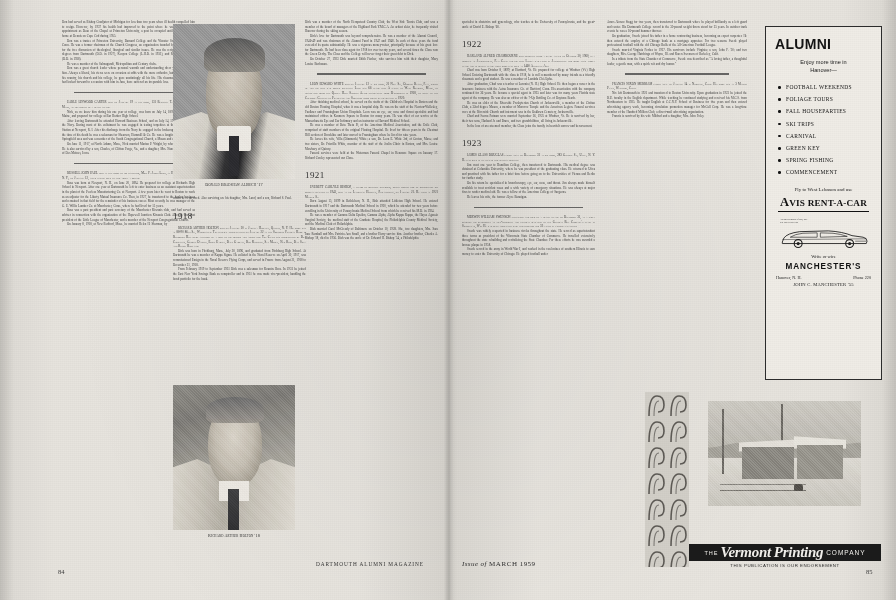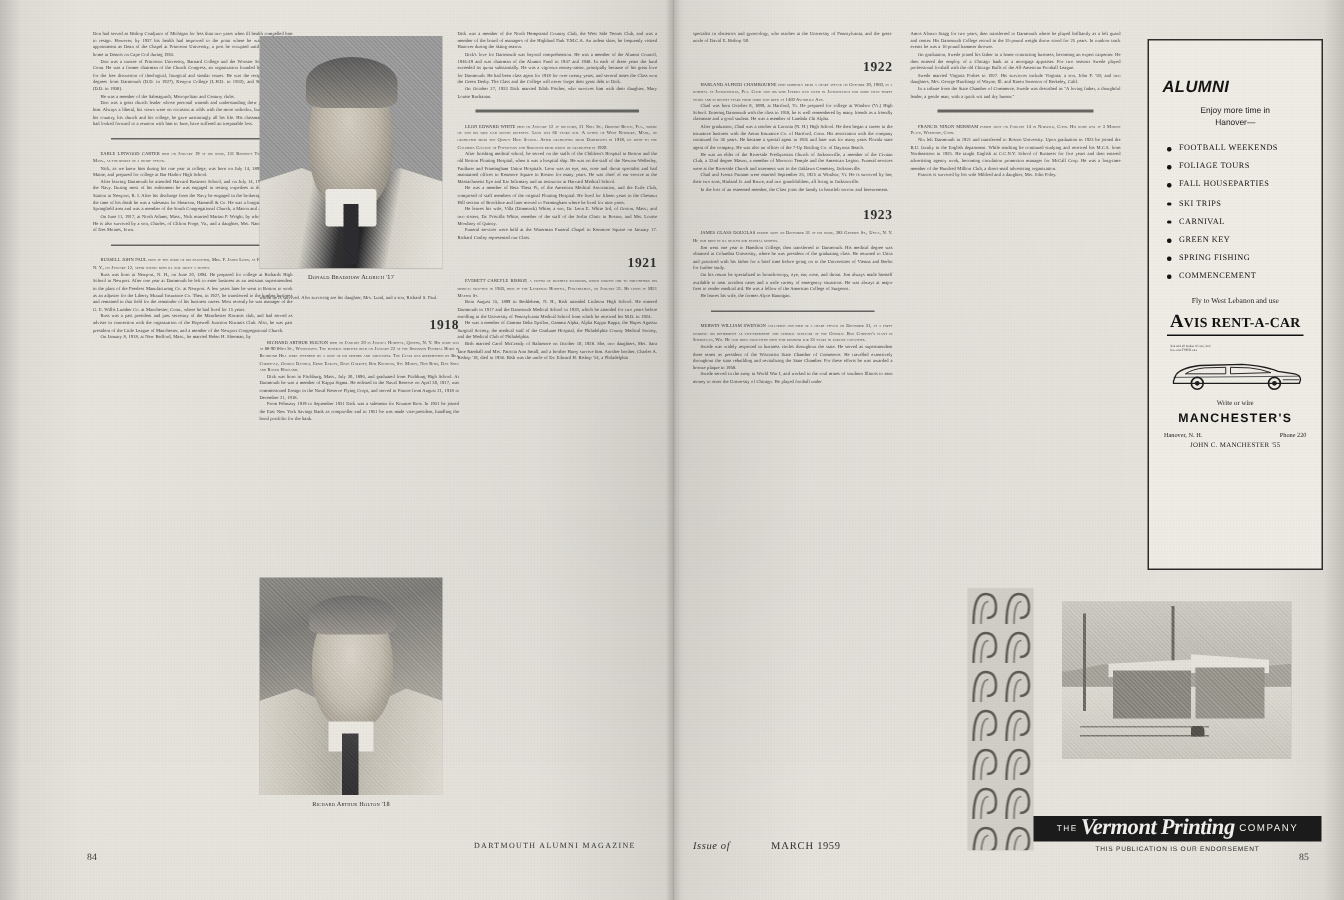--- a/index.html
+++ b/index.html
@@ -40,27 +40,26 @@
     line-height:4.62px;
     text-align:justify;
     text-indent:5px;
     color:#3a3a3a;
     letter-spacing:.02px;
     word-spacing:.2px;
   }
   .col p.noind{text-indent:0;}
   .sc{font-variant:small-caps;letter-spacing:.12px;}
   .year{
-    text-align:right;
+    text-align:left;
     font-size:9px;
     line-height:14px;
     margin:8px 0 3px 0;
     color:#2f2f2f;
     letter-spacing:.4px;
-    font-weight:bold;
   }
   .rule{
     height:1.6px;background:#4a4a4a;margin:7px 12px 7px 12px;opacity:.82;
   }
   .rule.short{margin:7px 18px 7px 18px;}
 
   
   .photo{
     position:absolute;
     background:#9a9a9a;
@@ -106,21 +105,21 @@
   .p2 .shirt{position:absolute;left:38%;top:66%;width:24%;height:14%;background:#efece6;}
 
   
   .ad-alumni{
     position:absolute;left:765px;top:26px;width:117px;height:354px;
     background:#efece6;border:1.4px solid #2c2c2c;
     box-sizing:border-box;padding:7px 8px;
   }
   .ad-alumni .title{
     font-family:"Liberation Sans",sans-serif;font-weight:bold;
-    font-size:11px;letter-spacing:.3px;color:#141414;margin:18px 0 6px 1px;font-style:italic;
+    font-size:14px;letter-spacing:.3px;color:#141414;margin:2px 0 6px 1px;
   }
   .ad-alumni .sub{
     font-family:"Liberation Sans",sans-serif;
     text-align:center;font-size:5.6px;line-height:8px;color:#1b1b1b;margin-bottom:7px;
   }
   .ad-alumni ul{list-style:none;margin:0 0 0 4px;padding:0;}
   .ad-alumni li{
     font-size:5.5px;letter-spacing:.35px;line-height:12.2px;color:#141414;
     position:relative;padding-left:8px;white-space:nowrap;
   }
@@ -189,21 +188,21 @@
 
   
   .folio{position:absolute;font-size:6.5px;color:#3b3b3b;}
   .mastfoot{
     position:absolute;font-size:5.3px;letter-spacing:.9px;color:#333;font-variant:small-caps;
   }
   .issuefoot{
     position:absolute;font-size:7px;letter-spacing:.4px;color:#2f2f2f;
   }
   .issuefoot .it{font-style:italic;}
-  .issuefoot .sc2{font-variant:small-caps;letter-spacing:.6px;margin-left:25px;}
+  .issuefoot .sc2{font-variant:small-caps;letter-spacing:.6px;}
 </style>
 </head>
 <body>
 
 <div class="scan">
 
   <div class="col" style="left:62px;top:20px;">
     <p class="noind">Don had served as Bishop Coadjutor of Michigan for less than two years when ill health compelled him to resign. However, by 1937 his health had improved to the point where he was able to accept appointment as Dean of the Chapel at Princeton University, a post he occupied until he retired to his home at Dennis on Cape Cod during 1955.</p>
     <p>Don was a trustee of Princeton University, Barnard College and the Wooster School at Danbury, Conn. He was a former chairman of the Church Congress, an organization founded by Phillips Brooks for the free discussion of theological, liturgical and similar issues. He was the recipient of honorary degrees from Dartmouth (D.D. in 1927), Kenyon College (L.H.D. in 1933), and Rutgers University (D.D. in 1938).</p>
     <p>He was a member of the Salmagundi, Metropolitan and Century clubs.</p>

